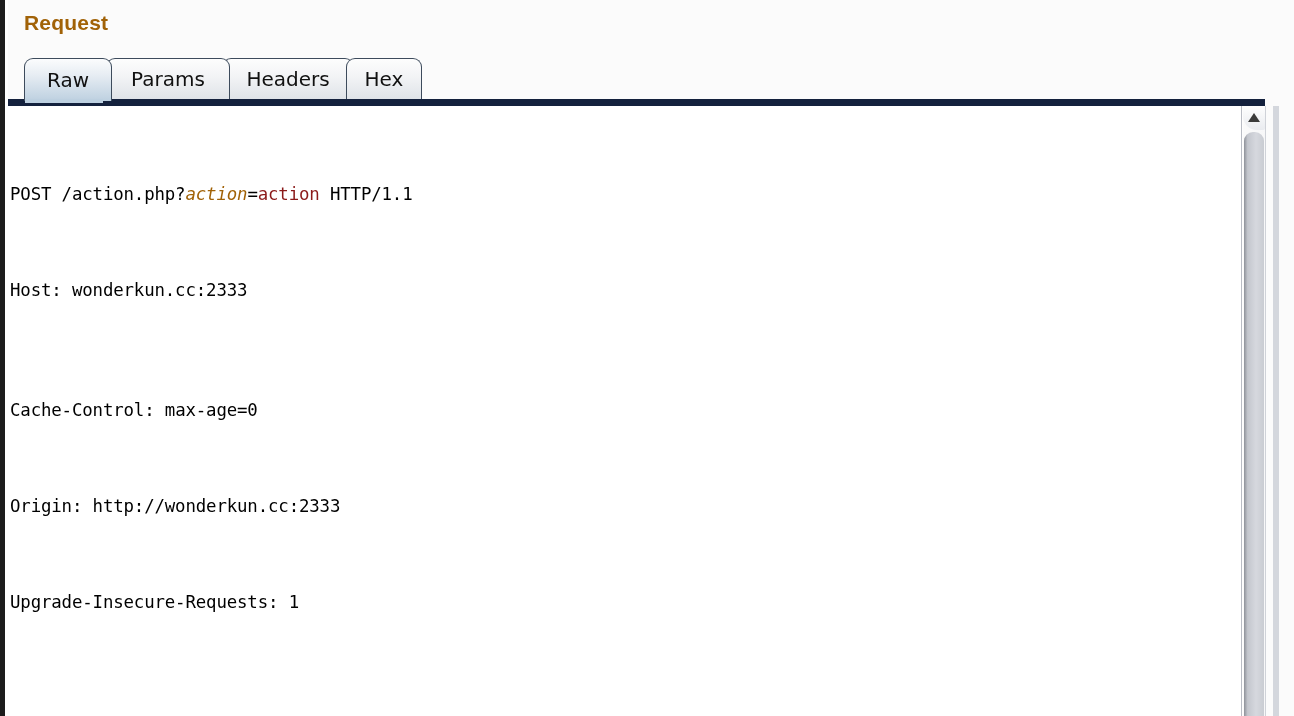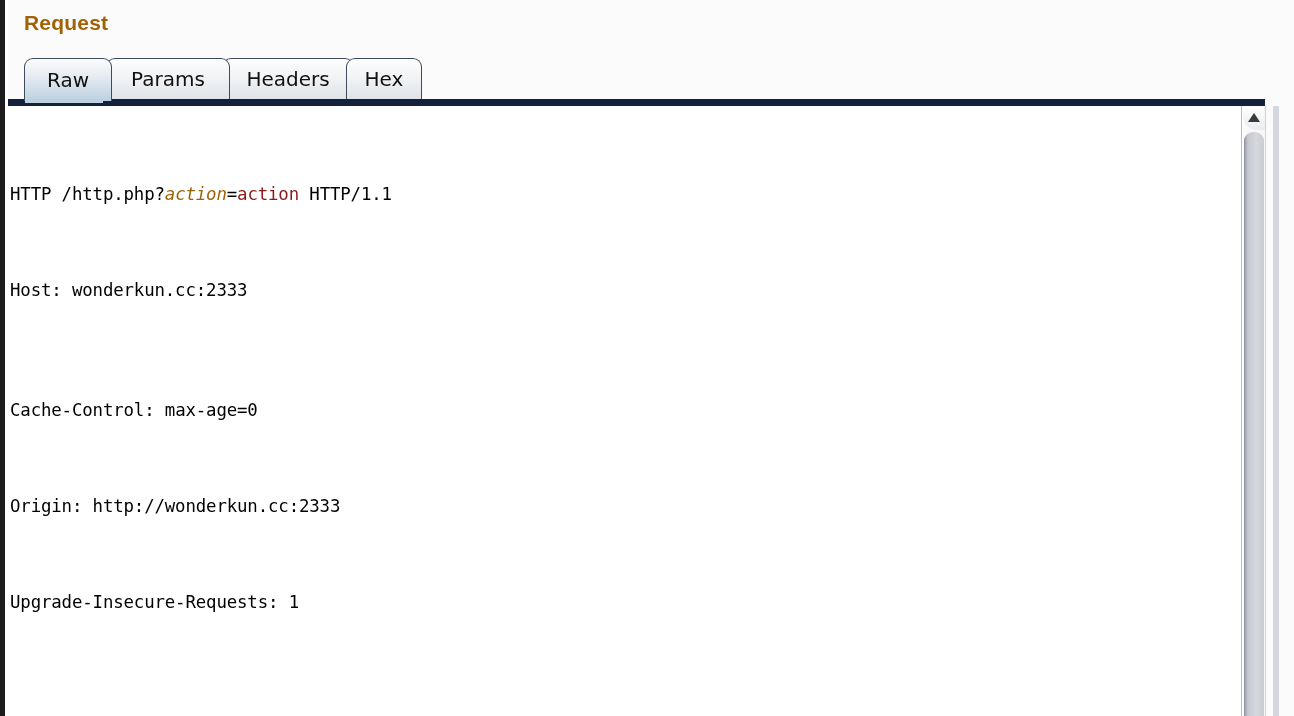--- a/index.html
+++ b/index.html
@@ -207,21 +207,21 @@
       <span>Hex</span>
     </div>
   </div>
 
   <div id="tab-divider"></div>
   <div id="active-bleed" style="left:25px; width:78px;"></div>
 
   <div id="editor">
     <div id="code">
 
-      <div class="ln"><span class="k-black">HTTP</span><span class="k-black"> /http.php?</span><span class="k-blue">action</span><span class="k-black">=</span><span class="k-red">action</span><span class="k-black"> </span><span class="k-black">HTTP/1.1</span></div>
+      <div class="ln"><span class="k-black">POST</span><span class="k-black"> /action.php?</span><span class="k-blue">action</span><span class="k-black">=</span><span class="k-red">action</span><span class="k-black"> </span><span class="k-black">HTTP/1.1</span></div>
 
       <div class="ln"><span>Host</span><span>: </span><span>wonderkun.cc:2333</span></div>
 
 
       <div class="ln"><span>Cache-Control</span><span>: </span><span>max-age=0</span></div>
 
       <div class="ln"><span>Origin</span><span>: </span><span>http://wonderkun.cc:2333</span></div>
 
       <div class="ln"><span>Upgrade-Insecure-Requests</span><span>: </span><span>1</span></div>
 

